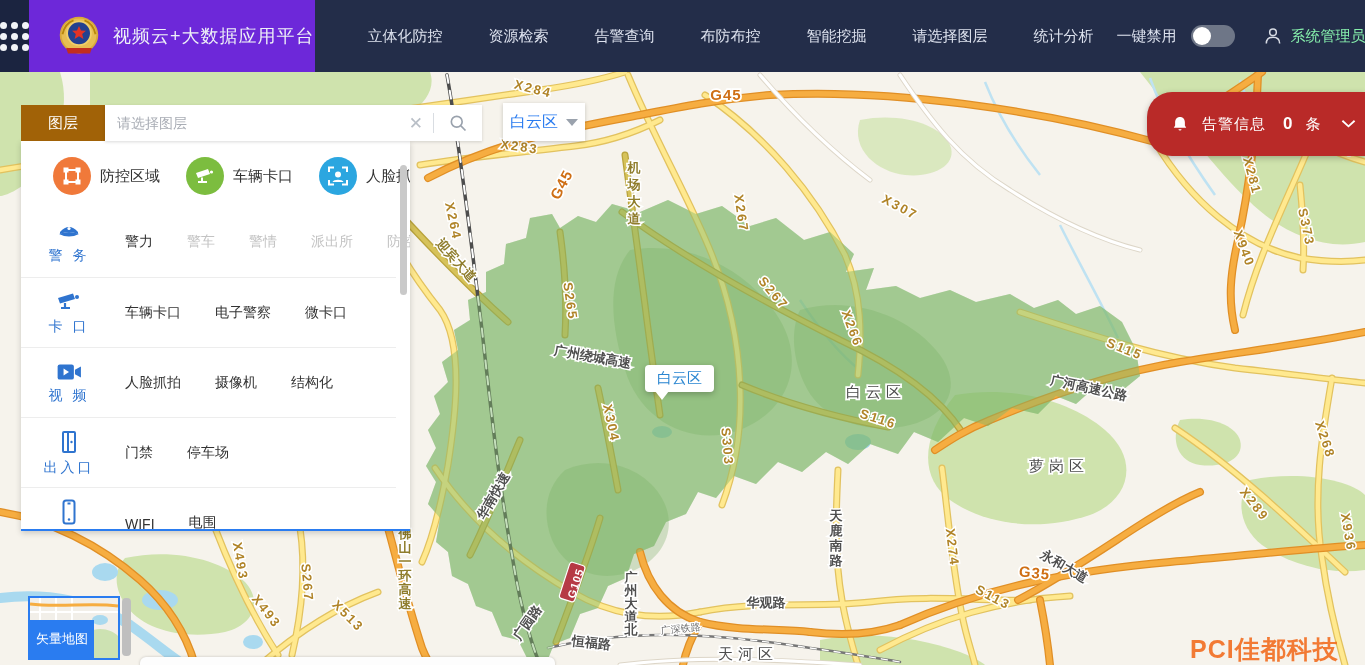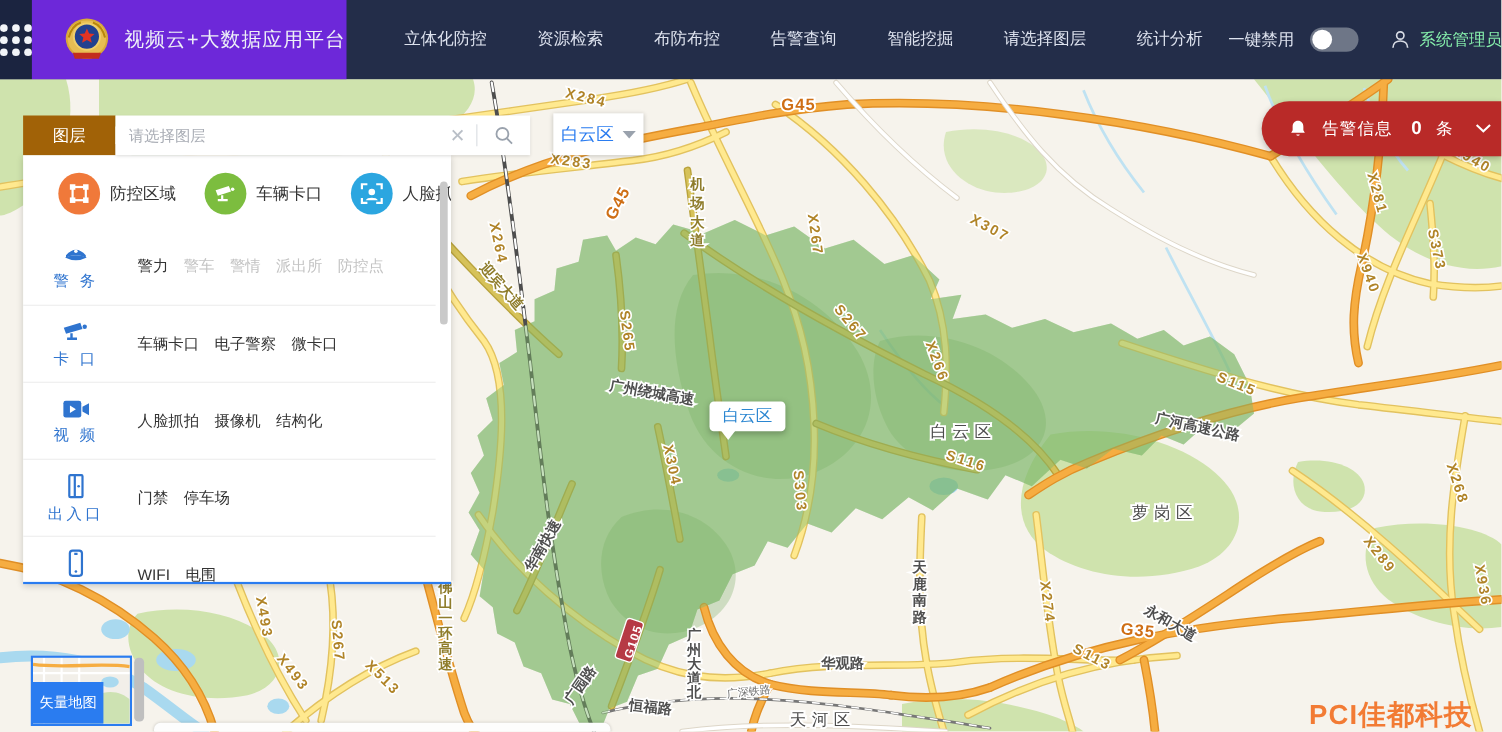--- a/index.html
+++ b/index.html
@@ -41,32 +41,32 @@
   .search-btn { padding:0 14px; cursor:pointer; display:flex; align-items:center; }
   .panel-body { position:absolute; left:21px; top:141px; width:389px; height:390px; background:#fff; z-index:29; overflow:hidden; border-bottom:2px solid #2a7cf0; box-shadow:0 2px 6px rgba(0,0,0,.18); }
   .quick-row { display:flex; align-items:center; padding:16px 10px 12px 32px; gap:26px; }
   .quick-item { display:flex; align-items:center; gap:9px; cursor:pointer; }
   .quick-circle { width:38px; height:38px; border-radius:50%; display:flex; align-items:center; justify-content:center; }
   .quick-label { font-size:15px; color:#333; white-space:nowrap; }
   .cat-row { display:flex; align-items:center; min-height:70px; border-top:1px solid #ededed; margin:0 14px 0 0; }
   .cat-row:first-of-type { border-top:none; }
   .cat-left { width:82px; display:flex; flex-direction:column; align-items:center; gap:4px; padding-left:14px; flex:none; }
   .cat-name { color:#2f74cf; font-size:14px; letter-spacing:3px; white-space:nowrap; }
-  .cat-items { display:flex; align-items:flex-start; gap:14px; padding-left:22px; flex-wrap:nowrap; }
+  .cat-items { display:flex; align-items:flex-end; gap:34px; padding-left:22px; flex-wrap:nowrap; }
   .cat-item { font-size:14px; color:#333; cursor:pointer; white-space:nowrap; }
   .cat-item.disabled { color:#c3c3c3; cursor:default; }
   .panel-scrollbar { position:absolute; right:3px; top:24px; width:7px; height:130px; border-radius:4px; background:#c9c9c9; z-index:31; }
 
   
   .district-select { position:absolute; left:503px; top:103px; width:82px; height:38px; background:#fff; z-index:28; display:flex; align-items:center; justify-content:center; gap:8px; box-shadow:0 1px 4px rgba(0,0,0,.2); cursor:pointer; }
   .district-select .val { color:#2a7cf0; font-size:16px; }
   .caret-down { width:0; height:0; border-left:6px solid transparent; border-right:6px solid transparent; border-top:7px solid #9aa2ad; }
   .map-tooltip { position:absolute; left:645px; top:365px; z-index:20; background:#fff; border-radius:4px; box-shadow:0 2px 6px rgba(0,0,0,.25); padding:4px 12px; color:#2a86d1; font-size:15px; }
   .map-tooltip:after { content:""; position:absolute; left:10px; bottom:-8px; border-left:7px solid transparent; border-right:7px solid transparent; border-top:9px solid #fff; }
-  .alert-pill { position:absolute; right:0; top:92px; height:50px; width:218px; background:#b92a28; border-radius:25px 0 0 25px; z-index:35; display:flex; align-items:center; padding-left:24px; gap:13px; cursor:pointer; box-shadow:0 2px 6px rgba(0,0,0,.25); }
+  .alert-pill { position:absolute; right:0; top:92px; height:64px; width:218px; background:#b92a28; border-radius:25px 0 0 25px; z-index:35; display:flex; align-items:center; padding-left:24px; gap:13px; cursor:pointer; box-shadow:0 2px 6px rgba(0,0,0,.25); }
   .alert-label { color:#fff; font-size:15px; letter-spacing:1px; white-space:nowrap; }
   .alert-count { color:#fff; font-size:17px; font-weight:700; margin-left:4px; }
   .alert-unit { color:#fff; font-size:15px; }
   .alert-chevron { margin-left:8px; display:flex; align-items:center; }
   .minimap { position:absolute; left:28px; top:596px; width:92px; height:64px; border:2px solid #2a7cf0; z-index:25; background:#f2efe9; overflow:hidden; cursor:pointer; }
   .minimap-label { position:absolute; left:0; bottom:0; background:#2a7cf0; color:#fff; font-size:13px; padding:10px 6px; z-index:26; white-space:nowrap; }
   .gray-bar { position:absolute; left:122px; top:598px; width:9px; height:58px; background:#bfbfbf; border-radius:4px; z-index:24; }
   .bottom-sliver { position:absolute; left:140px; top:657px; width:415px; height:10px; background:#fdfdfd; border-radius:6px 6px 0 0; z-index:22; box-shadow:0 0 3px rgba(0,0,0,.2); }
   .watermark { position:absolute; left:1190px; top:633px; z-index:21; color:#f26a1b; font-size:25px; font-weight:700; letter-spacing:1px; opacity:.88; white-space:nowrap; }
 </style>
@@ -302,22 +302,22 @@
         <circle cx="24" cy="21" r="13" fill="#23418f" stroke="#f0cf6a" stroke-width="2"></circle>
         <path d="M24,13 l2.2,5 5.4,0.4 -4.1,3.5 1.3,5.3 -4.8,-2.9 -4.8,2.9 1.3,-5.3 -4.1,-3.5 5.4,-0.4 Z" fill="#e23324"></path>
         <path d="M10,37 L38,37 L36,43 L12,43 Z" fill="#c22d1e"></path>
         <path d="M6,22 C8,14 12,9 18,7 M42,22 C40,14 36,9 30,7" stroke="#b8860b" stroke-width="2" fill="none"></path>
       </svg>
       <span class="app-title">视频云+大数据应用平台</span>
     </div>
     <nav class="nav-menu" id="navMenu">
         <a class="nav-item">立体化防控</a>
         <a class="nav-item">资源检索</a>
+        <a class="nav-item">告警查询</a>
         <a class="nav-item">布防布控</a>
-        <a class="nav-item">告警查询</a>
         <a class="nav-item">智能挖掘</a>
         <a class="nav-item">请选择图层</a>
         <a class="nav-item">统计分析</a>
       </nav>
     <div class="nav-right">
       <span class="quick-disable-label">一键禁用</span>
       <div class="toggle">
           <div class="knob"></div>
         </div>
       <div class="user-box">

